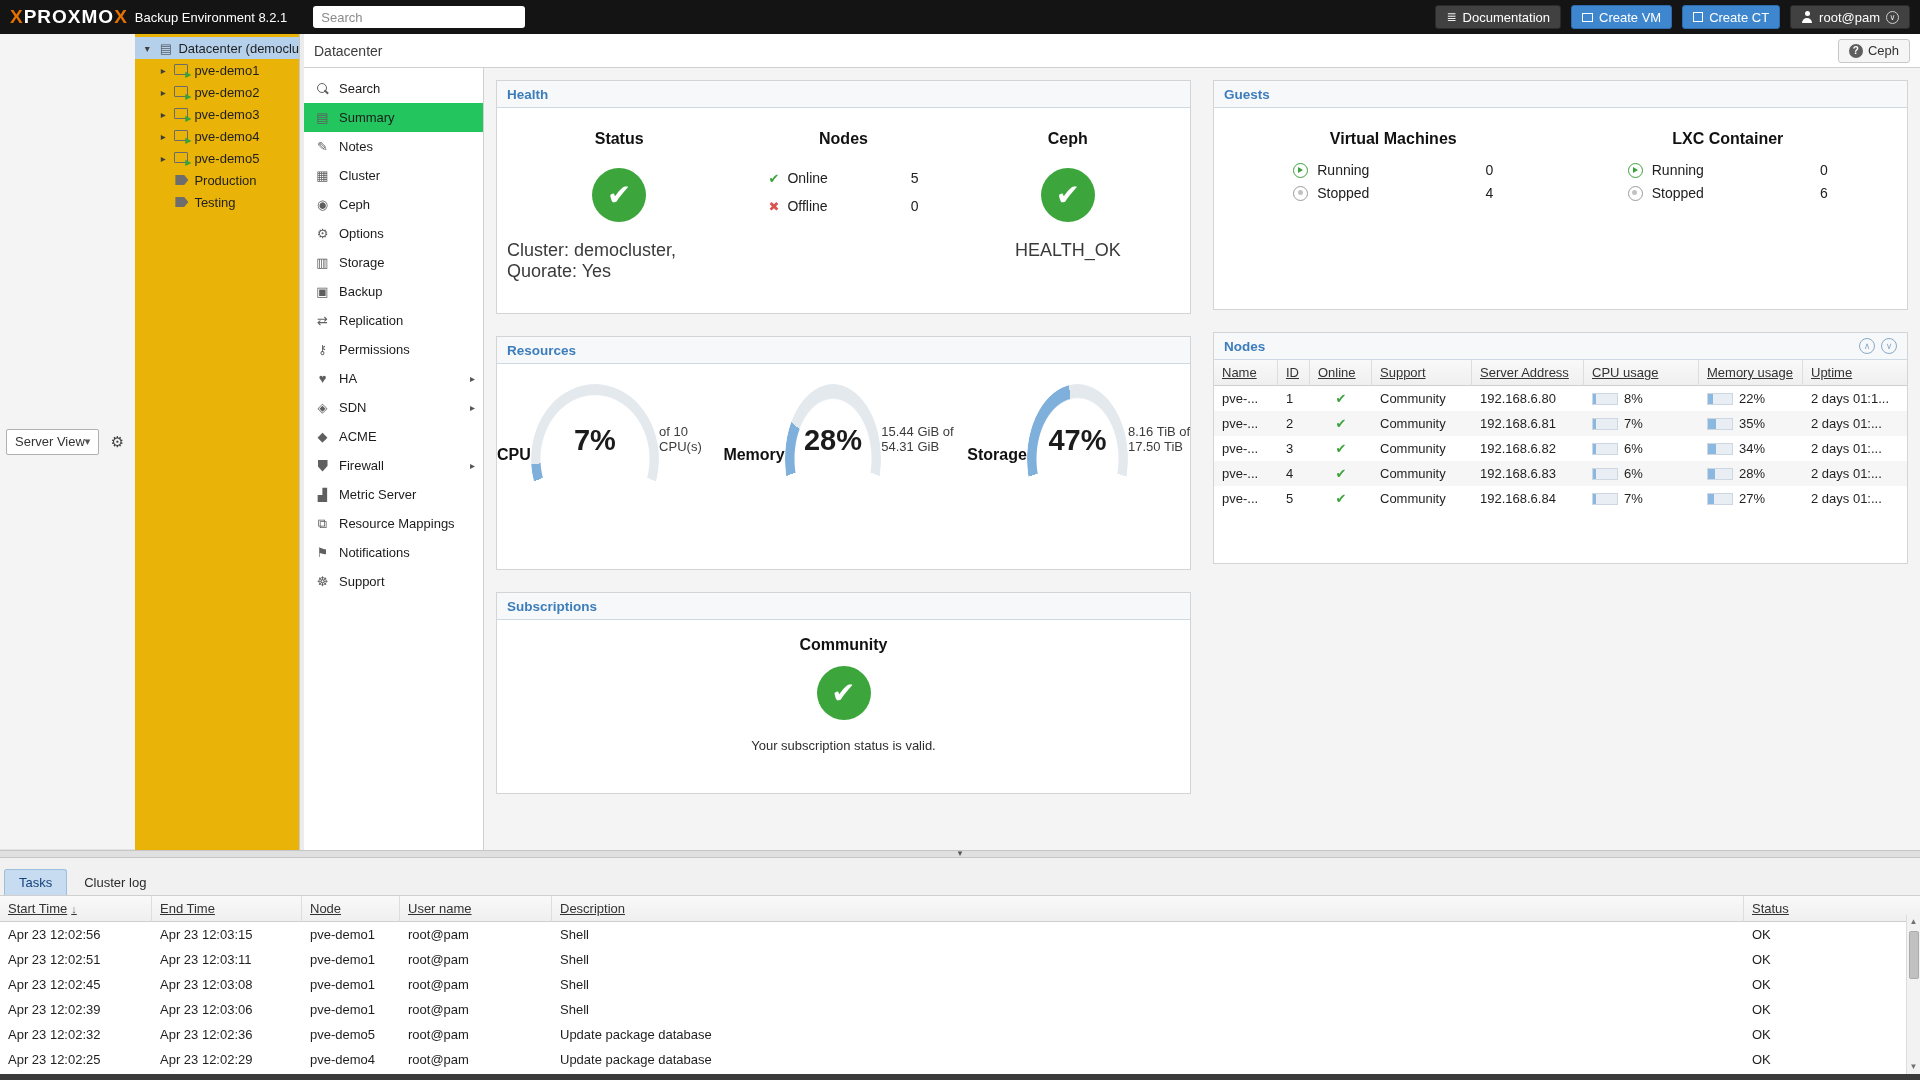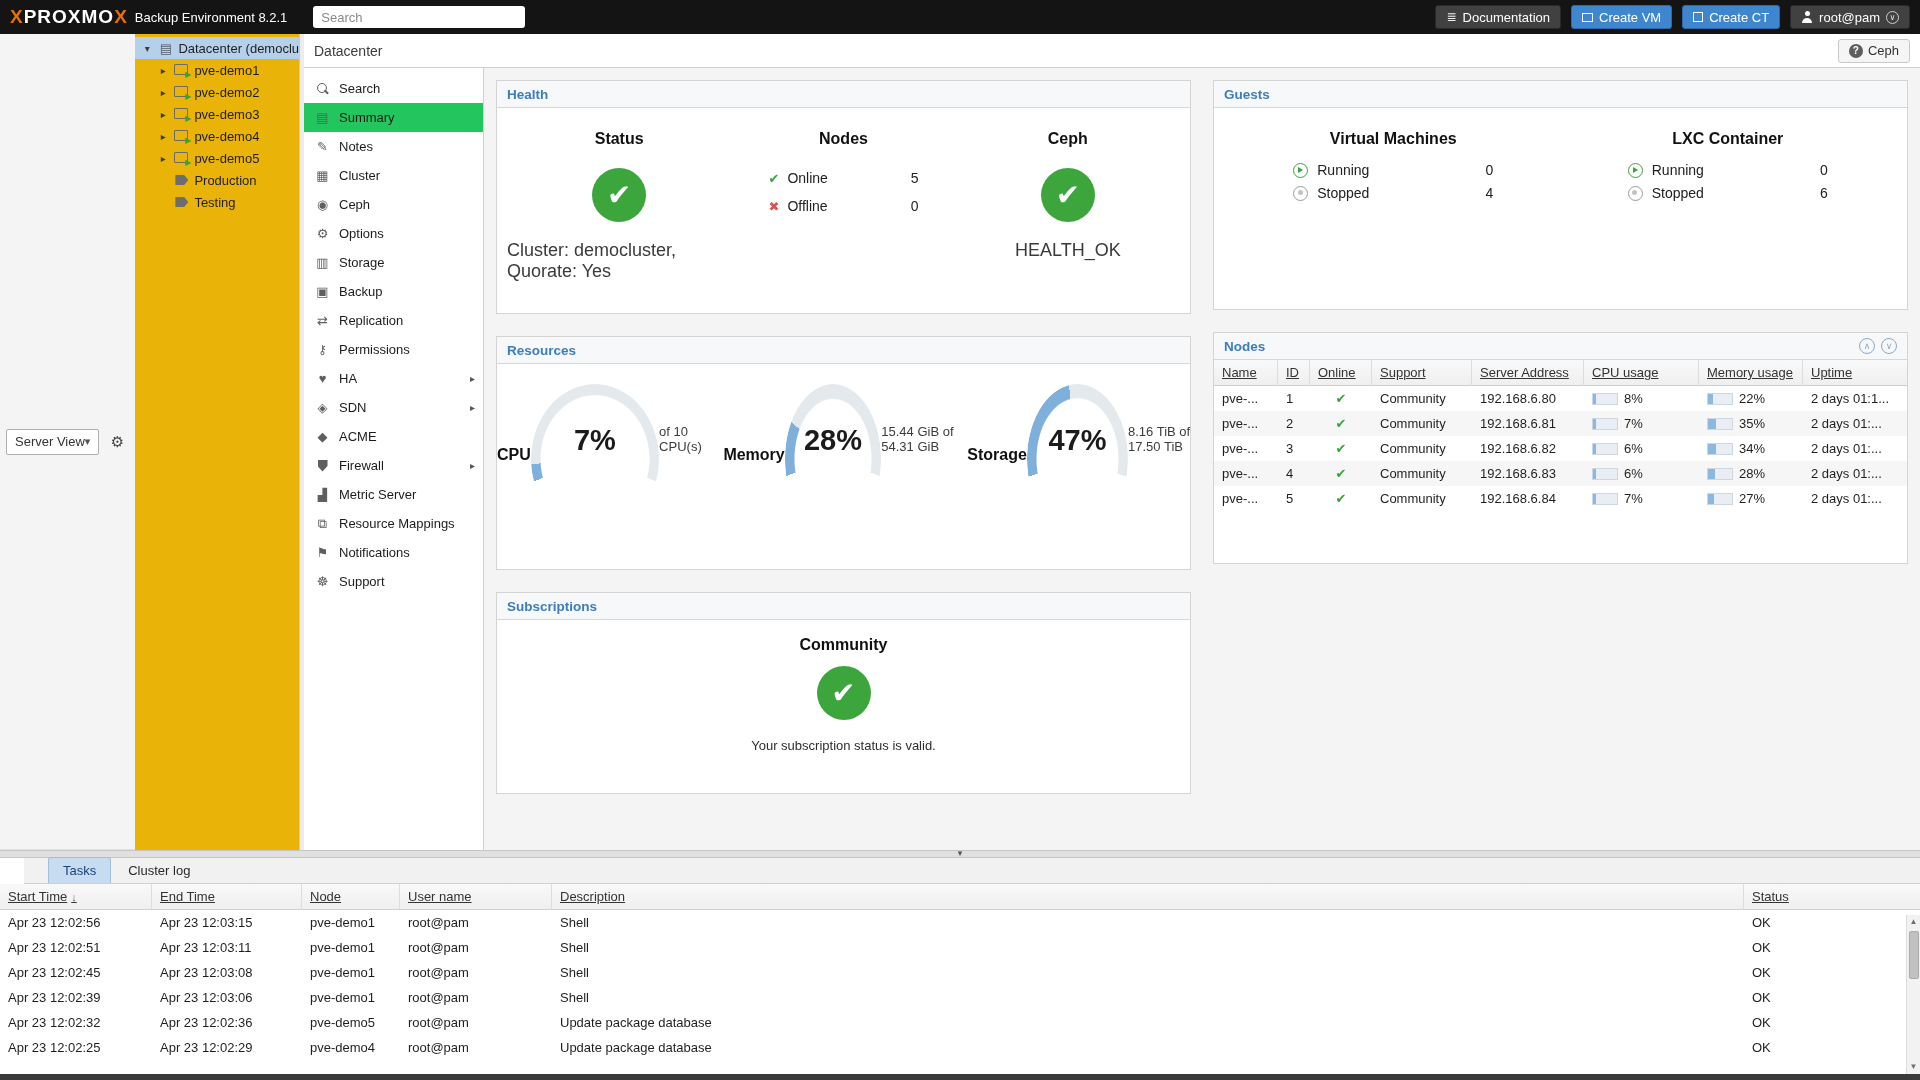--- a/index.html
+++ b/index.html
@@ -152,21 +152,21 @@
   .c-center { text-align:center; }
   .usage-cell { display:flex; align-items:center; gap:6px; height:25px; }
   .minibar { display:inline-block; width:26px; height:12px; background:#e9eef4; border:1px solid #cdd7e2; flex:0 0 auto; }
   .minibar .fill { display:block; height:100%; background:#8bb8e0; min-width:3px; }
   .sort-ind { font-size:11px; color:#666; margin-left:4px; }
 
   
   .hsplit { height:8px; background:#e0e0e0; border-top:1px solid #c6c6c6; border-bottom:1px solid #c6c6c6; flex:0 0 auto; display:flex; justify-content:center; cursor:row-resize; }
   .hsplit-handle { width:36px; text-align:center; font-size:9px; line-height:5px; color:#555; }
   .bottom { height:216px; flex:0 0 auto; background:#fff; position:relative; display:flex; flex-direction:column; }
-  .tabbar { height:26px; background:#f1f1f1; border-bottom:1px solid #d0d0d0; display:flex; align-items:flex-end; padding-left:24px; gap:2px; flex:0 0 auto;margin-left:24px; }
+  .tabbar { height:38px; background:#f1f1f1; border-bottom:1px solid #d0d0d0; display:flex; align-items:flex-end; padding-left:4px; gap:2px; flex:0 0 auto; }
   .tab { height:26px; display:flex; align-items:center; padding:0 14px; font-size:13px; color:#2a2a2a; border:1px solid transparent; border-bottom:none; border-radius:3px 3px 0 0; cursor:pointer; }
   .tab.active { background:#c7dcf0; border-color:#9dbfdd; color:#15427c; }
   .tasks-area { flex:1; overflow:hidden; }
   .vscroll { position:absolute; right:0; top:57px; bottom:0; width:14px; background:#f2f2f2; border-left:1px solid #dcdcdc; display:flex; flex-direction:column; align-items:center; }
   .vs-arrow { height:14px; font-size:8px; color:#707070; line-height:14px; cursor:pointer; }
   .vs-thumb { width:10px; height:48px; background:#c1c1c1; border:1px solid #ababab; border-radius:2px; margin-top:2px; cursor:grab; }
   .vs-spacer { flex:1; }
   .window-edge { height:6px; background:#3a3a3a; flex:0 0 auto; }
 </style>
 </head>

